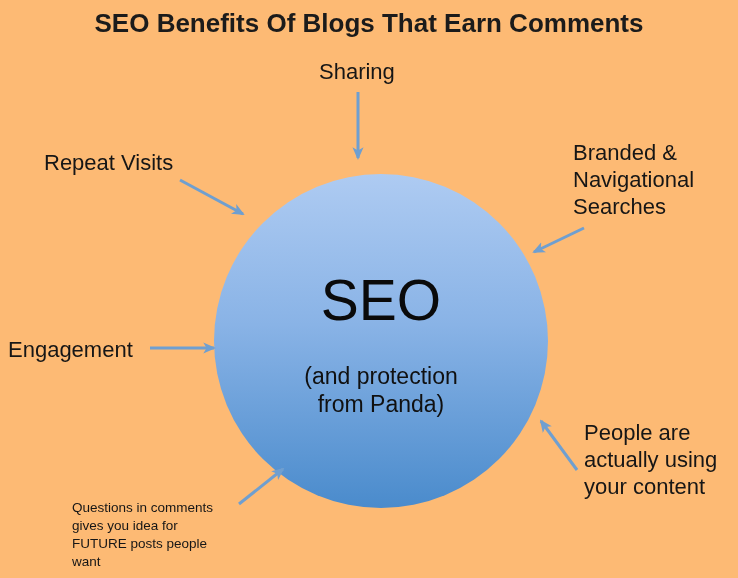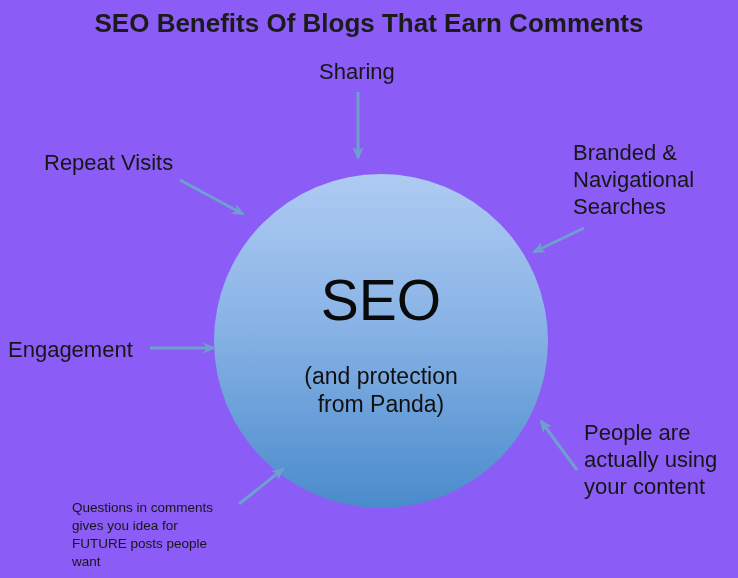--- a/index.html
+++ b/index.html
@@ -10,21 +10,21 @@
   body {
     font-family: "Liberation Sans", "DejaVu Sans", sans-serif;
     width: 738px;
     height: 578px;
     overflow: hidden;
   }
   #diagram-root {
     position: relative;
     width: 738px;
     height: 578px;
-    background: #8b5cf6;
+    background: #fdba74;
   }
   svg.diagram-canvas {
     position: absolute;
     top: 0;
     left: 0;
     width: 738px;
     height: 578px;
     display: block;
   }
   .page-title {

